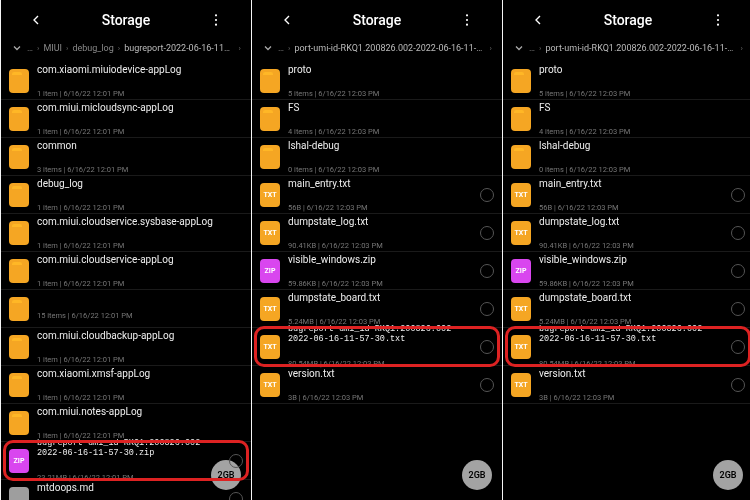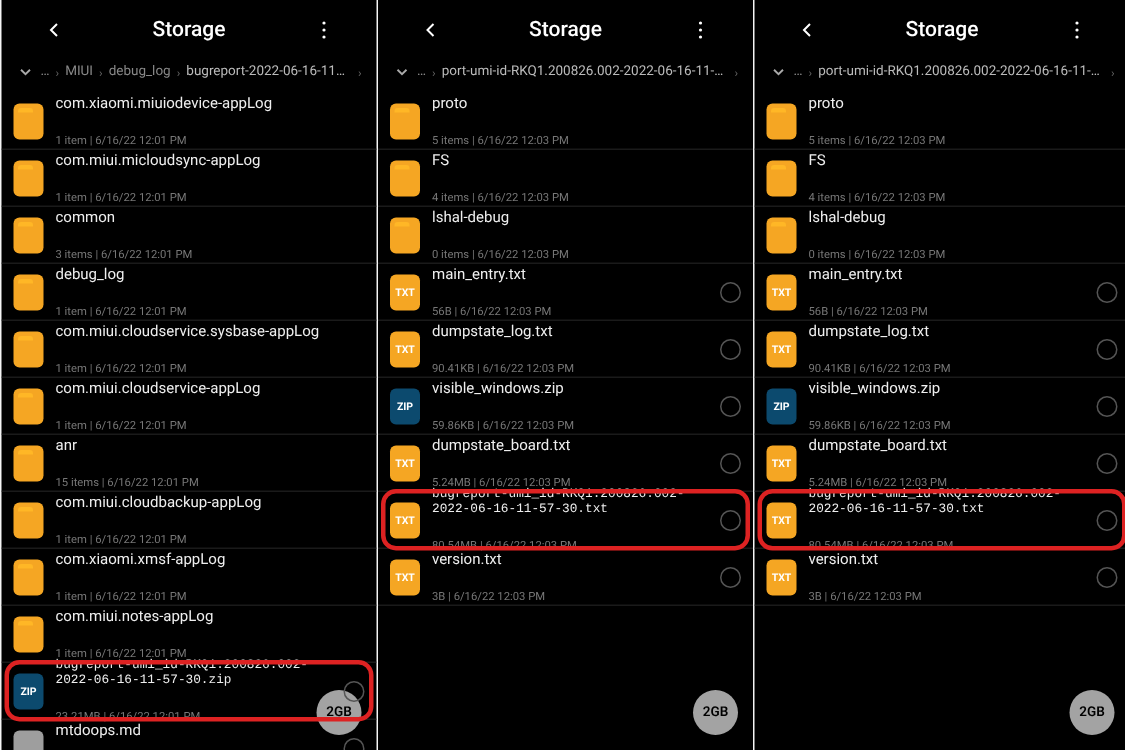--- a/index.html
+++ b/index.html
@@ -13,21 +13,21 @@
   .breadcrumb .chev { width: 16px; height: 16px; display: flex; align-items: center; justify-content: center; flex-shrink: 0; }
   .breadcrumb .seg { padding: 0 2px; }
   .breadcrumb .caret { padding: 0 2px; color: #666; font-size: 8px; }
   .breadcrumb .last { color: #bbb; overflow: hidden; text-overflow: ellipsis; }
   .list { flex: 1; overflow: hidden; }
   .item { display: flex; align-items: center; height: 38px; padding: 0 8px; border-bottom: 1px solid #1a1a1a; position: relative; }
   .icon { width: 20px; height: 24px; border-radius: 4px; margin-right: 8px; flex-shrink: 0; display: flex; align-items: center; justify-content: center; font-size: 7px; font-weight: bold; color: #fff; }
   .icon.fold { background: #f5a623; position: relative; }
   .icon.fold::before { content:""; position:absolute; top:3px; left:3px; width:10px; height:3px; background:#f5a623; border-radius:2px 2px 0 0; filter:brightness(1.1); }
   .icon.txt { background: #f5a623; }
-  .icon.zip { background: #0c4a6e; }
+  .icon.zip { background: #d946ef; }
   .icon.doc { background: #9e9e9e; }
   .meta { flex: 1; min-width: 0; }
   .name { font-size: 10px; color: #eee; white-space: nowrap; overflow: hidden; text-overflow: ellipsis; }
   .name.wrap { white-space: normal; line-height: 1.15; font-size: 8.5px; font-family: Liberation Mono, monospace; }
   .sub { font-size: 7.5px; color: #777; margin-top: 14px; }
   .sel { width: 14px; height: 14px; border: 1.3px solid #555; border-radius: 50%; flex-shrink: 0; margin-left: 6px; }
   .badge { position: absolute; right: 10px; bottom: 10px; width: 30px; height: 30px; background: #a3a3a3; border-radius: 50%; display: flex; align-items: center; justify-content: center; font-size: 9px; font-weight: 600; color: #000; }
   .hl { position: absolute; border: 3px solid #d22; border-radius: 10px; pointer-events: none; }
   svg { display: block; }
 </style>
@@ -106,21 +106,20 @@
       <div class="item">
         <div class="icon fold"></div>
         <div class="meta">
           <div class="name">com.miui.cloudservice-appLog</div>
           <div class="sub">1 item  |  6/16/22 12:01 PM</div>
         </div>
       </div>
       <div class="item">
         <div class="icon fold"></div>
         <div class="meta">
-          <div class="name">anr</div>
           <div class="sub">15 items  |  6/16/22 12:01 PM</div>
         </div>
       </div>
       <div class="item">
         <div class="icon fold"></div>
         <div class="meta">
           <div class="name">com.miui.cloudbackup-appLog</div>
           <div class="sub">1 item  |  6/16/22 12:01 PM</div>
         </div>
       </div>

